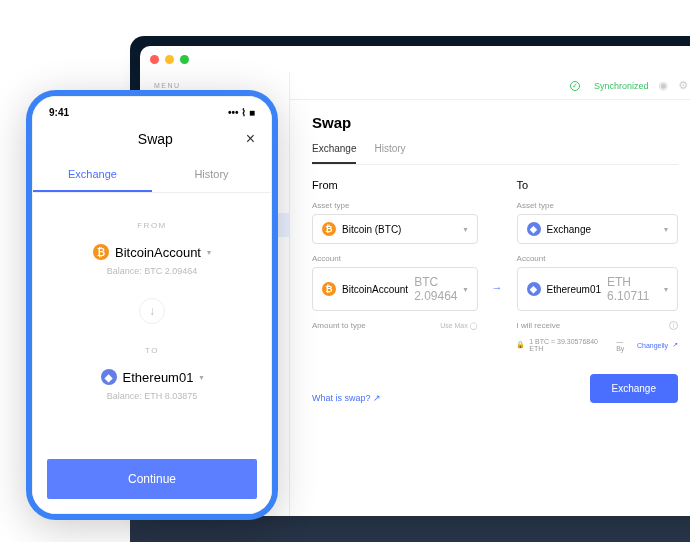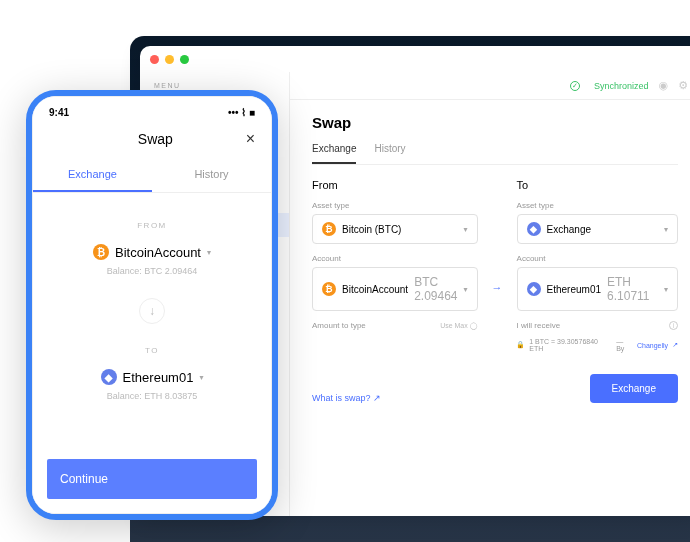--- a/index.html
+++ b/index.html
@@ -59,21 +59,21 @@
 .p-title{font-size:14px;font-weight:500}
 .p-close{font-size:16px;color:#333;cursor:pointer}
 .p-tabs{display:flex;border-bottom:1px solid #eee}
 .p-tab{flex:1;text-align:center;font-size:11px;padding:10px 0;color:#999;cursor:pointer}
 .p-tab.active{color:#4a6fff;border-bottom:2px solid #4a6fff}
 .p-section{text-align:center;padding:28px 16px 18px}
 .p-lbl{font-size:8px;letter-spacing:1.5px;color:#bbb;margin-bottom:14px}
 .p-acct{font-size:13px;display:flex;align-items:center;justify-content:center;gap:6px;margin-bottom:6px;cursor:pointer}
 .p-bal{font-size:9px;color:#bbb}
 .p-arrow{width:26px;height:26px;border:1px solid #eee;border-radius:50%;margin:4px auto;display:flex;align-items:center;justify-content:center;color:#bbb;font-size:12px}
-.p-btn{position:absolute;bottom:14px;left:14px;right:14px;background:#5b7fff;color:#fff;padding:13px;font-size:12px;border-radius:2px;cursor:pointer}
+.p-btn{position:absolute;bottom:14px;left:14px;right:14px;background:#5b7fff;color:#fff;text-align:center;padding:13px;font-size:12px;border-radius:2px;cursor:pointer}
 .eye-icon{color:#ccc;font-size:11px}
 .gear-icon{color:#ccc;font-size:11px}
 </style>
 </head>
 <body>
 
 <div class="bg"></div>
 
 <div class="desktop">
   <div class="titlebar">

